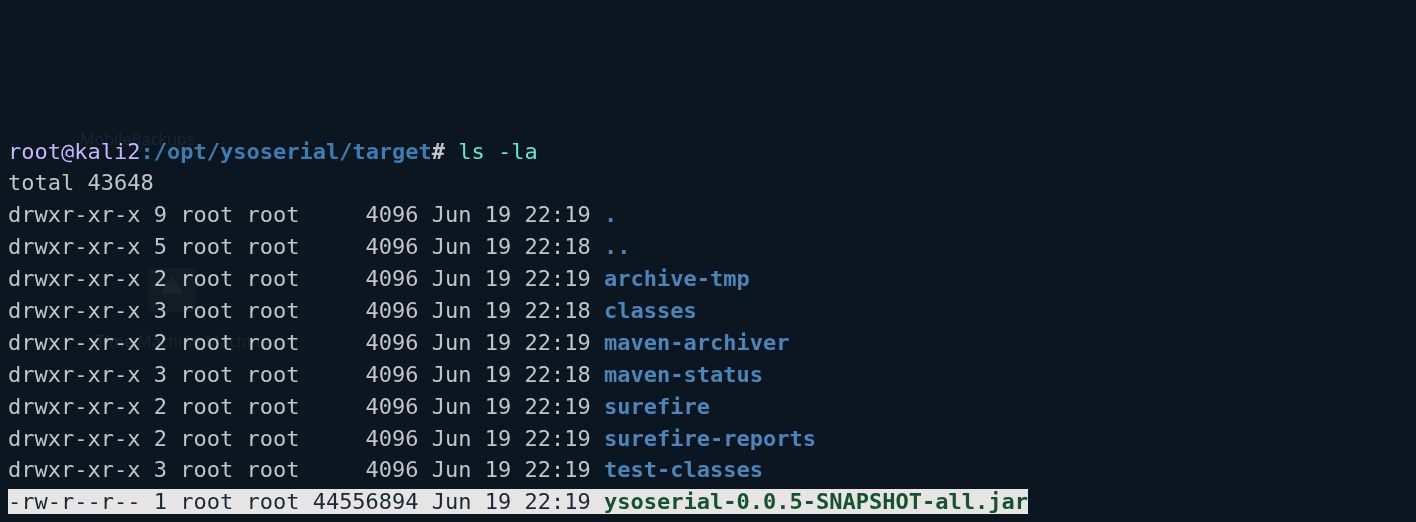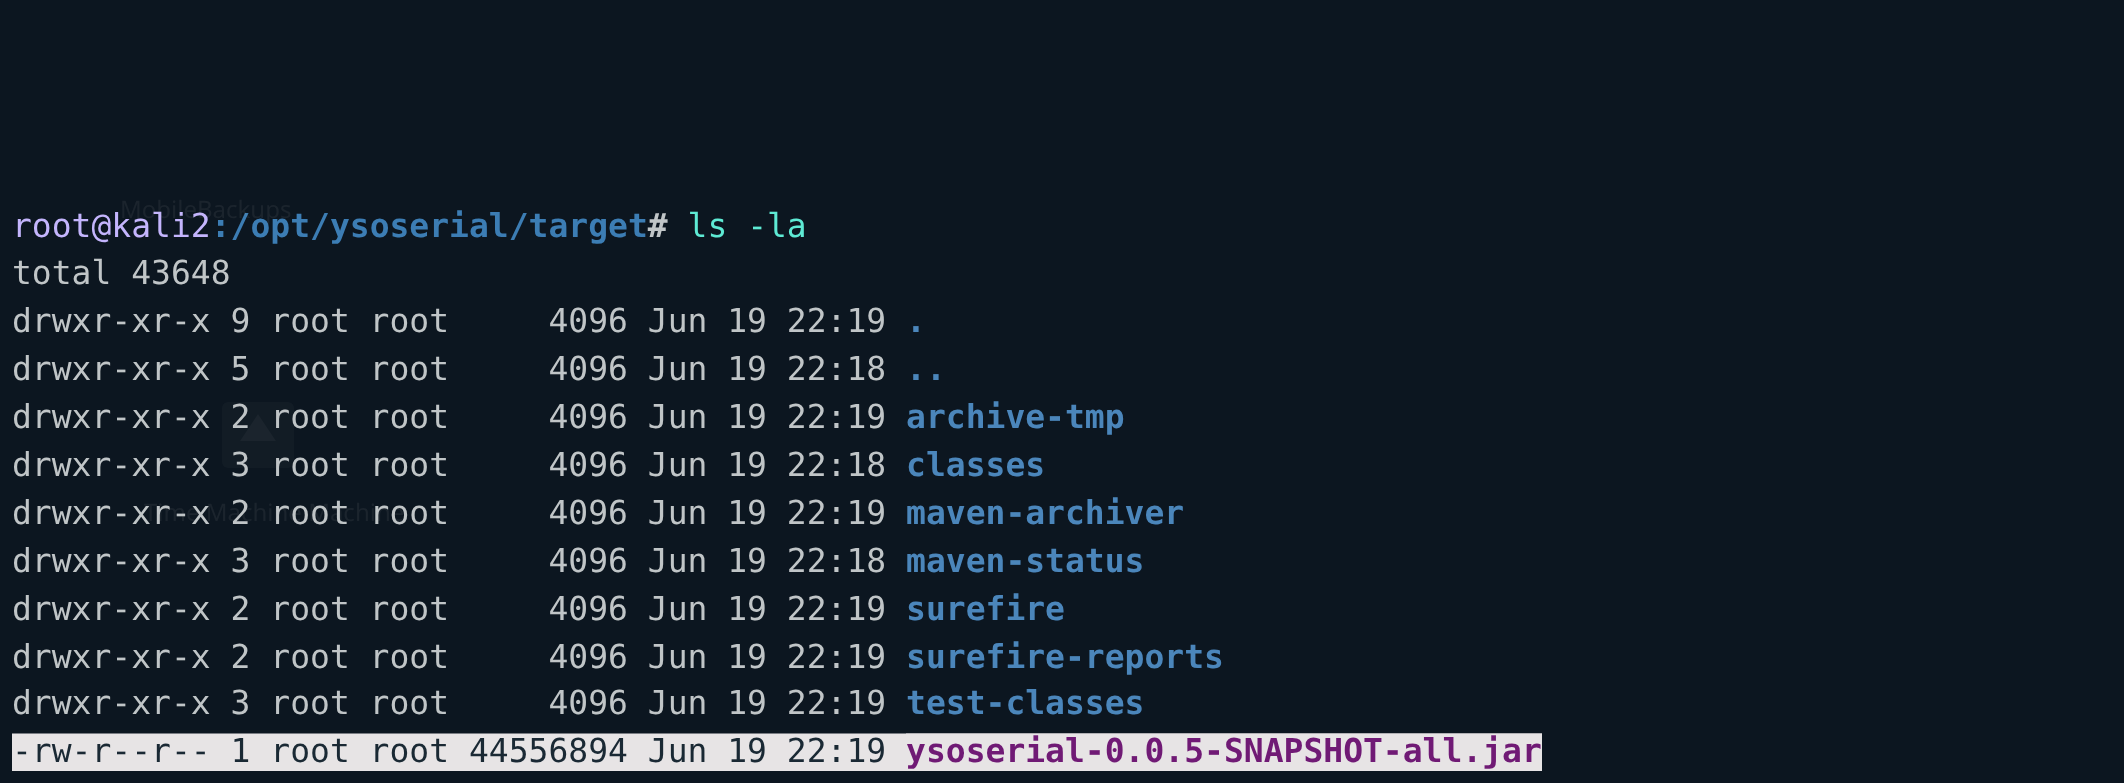--- a/index.html
+++ b/index.html
@@ -16,21 +16,21 @@
     white-space: pre;
   }
   .line { display: block; }
   .user { color: #c4b5fd; font-weight: normal; }
   .path { color: #3c7db4; font-weight: bold; }
   .hash { color: #c0c5c7; font-weight: bold; }
   .cmd  { color: #5eead4; }
   .dir  { color: #4b86bb; font-weight: bold; }
   .jar  { color: #d4342b; font-weight: bold; }
   .hl   { background: #e7e4e5; color: #1a2934; }
-  .hl .jar-name { background: #e7e4e5; color: #701a75; font-weight: bold; }
+  .hl .jar-name { background: #e7e4e5; color: #14532d; font-weight: bold; }
   .ghost {
     position: absolute;
     color: rgba(200,200,200,0.08);
     font-family: system-ui, sans-serif;
     pointer-events: none;
     font-size: 16px;
   }
   .ghost.mb { top: 128px; left: 80px; }
   .ghost.tm { top: 330px; left: 96px; }
   .ghost.up {

